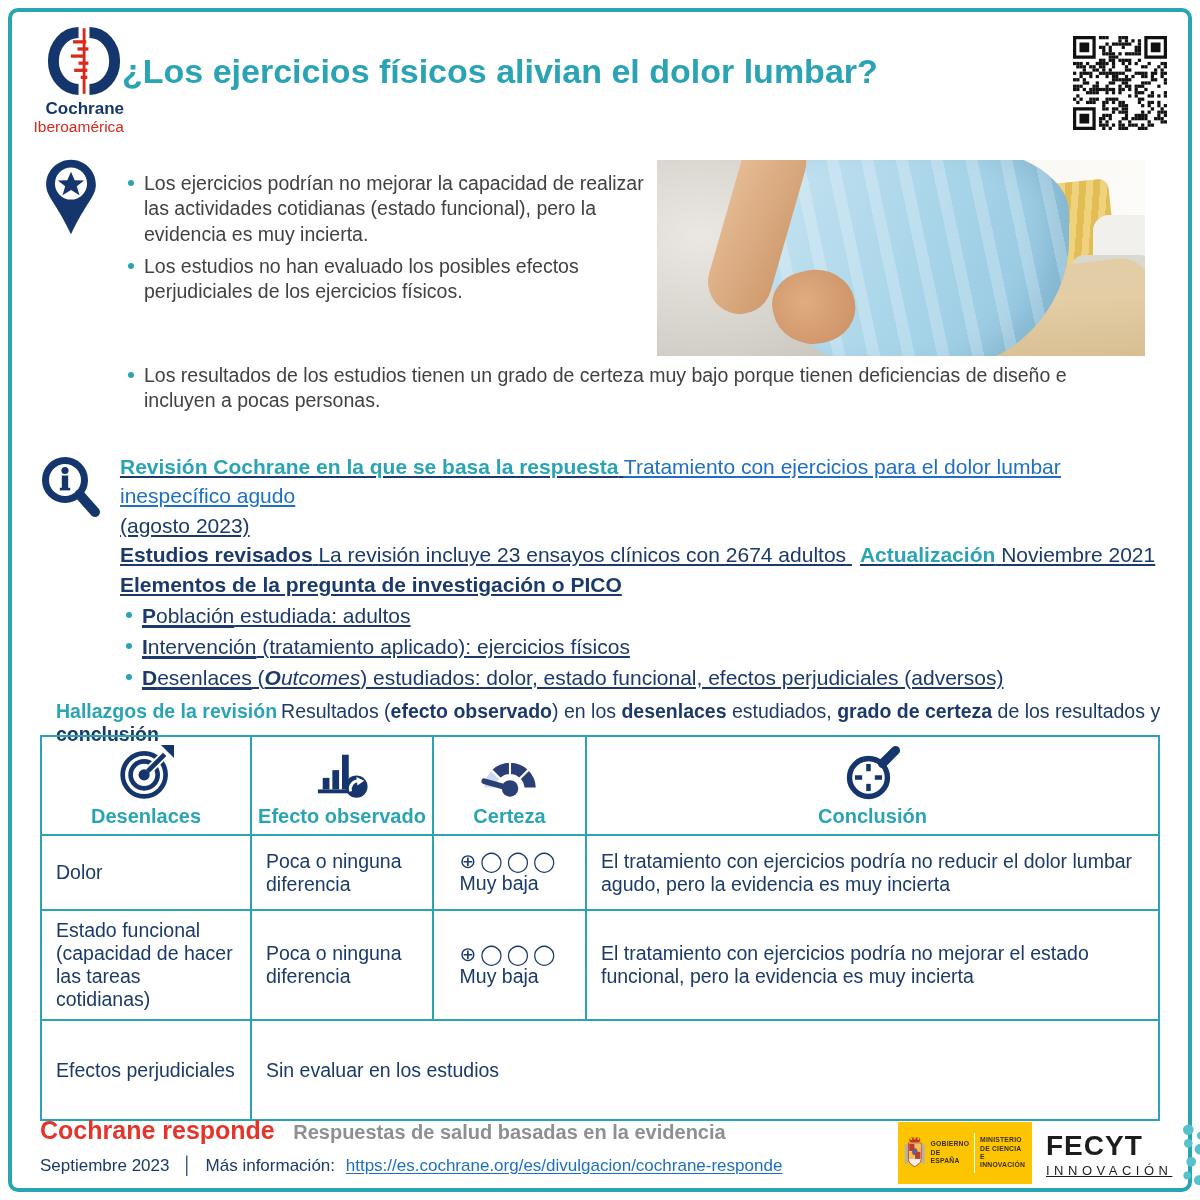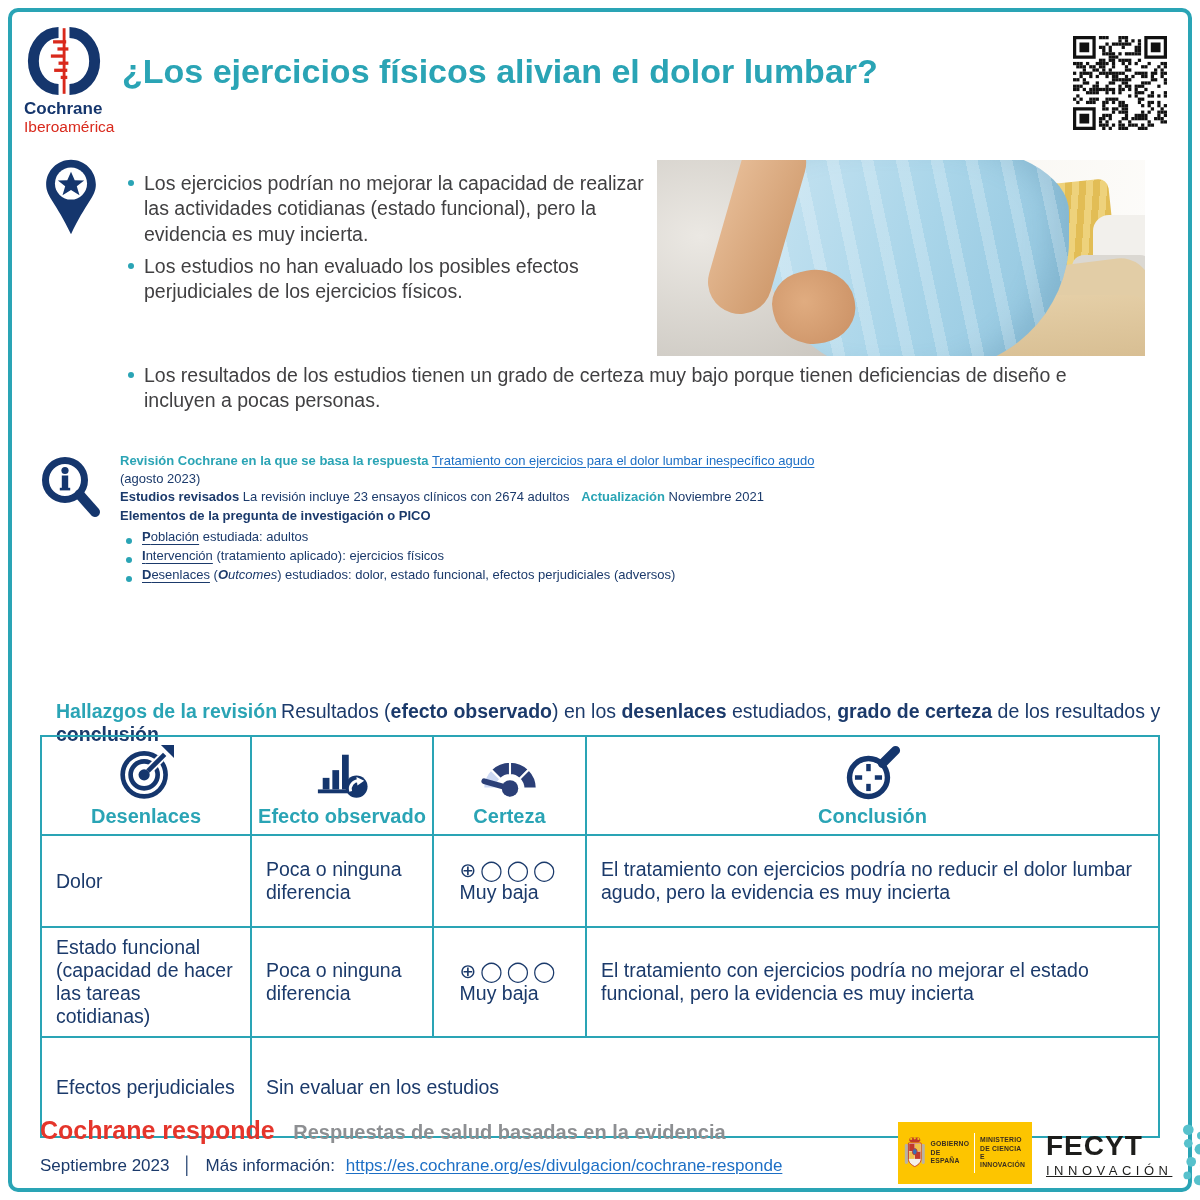--- a/index.html
+++ b/index.html
@@ -6,21 +6,21 @@
     --teal:#2aa4b5; --navy:#1b3a6b; --navy2:#15366d; --red:#e5352b;
     --link:#1d6fc5; --gray:#414042; --tagline:#8d8f92; --gaugelight:#cdd9f4;
   }
   *{box-sizing:border-box;}
   html,body{margin:0;padding:0;}
   body{width:1200px;height:1200px;position:relative;background:#fff;
        font-family:"Liberation Sans",sans-serif;color:var(--navy);overflow:hidden;}
   .frame{position:absolute;inset:8px;border:4px solid var(--teal);border-radius:10px;pointer-events:none;}
 
   
-  .brand{position:absolute;left:24px;top:26px;width:100px;text-align:left;}
+  .brand{position:absolute;left:24px;top:26px;width:100px;text-align:right;}
   .brand .b1{font-size:17px;font-weight:700;color:var(--navy2);line-height:1.05;}
   .brand .b2{font-size:15.5px;font-weight:400;color:#d9291c;line-height:1.1;}
   .page-title{position:absolute;left:122px;top:52px;width:900px;font-size:34px;font-weight:600;color:var(--teal);}
   .qr{position:absolute;left:1073px;top:36px;width:94px;height:94px;}
 
   
   .icon-pin{position:absolute;left:42px;top:157px;}
   .key-text{position:absolute;left:120px;top:159px;width:542px;}
   .key-text p{margin:0;font-size:20px;font-weight:700;line-height:1.33;}
   .t-teal{color:var(--teal);margin-right:5px;}
@@ -52,21 +52,21 @@
     box-shadow:inset -20px 0 26px rgba(90,140,170,.28);}
   .ph-shirt::after{content:"";position:absolute;inset:0;border-radius:inherit;
     background:repeating-linear-gradient(78deg,rgba(255,255,255,.22) 0 12px,rgba(255,255,255,0) 12px 34px);}
   .ph-arm{left:94px;top:-28px;width:64px;height:188px;border-radius:36px;transform:rotate(16deg);
     transform-origin:top center;background:linear-gradient(100deg,#e7bd97,#cf9a6d);}
   .ph-hand{left:116px;top:110px;width:82px;height:74px;border-radius:42% 50% 46% 52%;
     transform:rotate(-12deg);background:radial-gradient(circle at 40% 40%,#e0ac80,#c98f63);}
 
   
   .icon-info{position:absolute;left:40px;top:453px;}
-  .review-text{position:absolute;left:120px;top:452px;width:1050px;font-size:13px;line-height:1.4;color:var(--navy);}
+  .review-text{position:absolute;left:120px;top:452px;width:1050px;font-size:21px;line-height:1.4;color:var(--navy);text-decoration:underline;}
   .review-text .h{font-weight:700;color:var(--teal);}
   .review-text a{color:var(--link);text-decoration:underline;text-underline-offset:2px;cursor:pointer;}
   .b{font-weight:700;}
   ul.pico{list-style:none;margin:2px 0 0 0;padding:0;}
   ul.pico li{position:relative;padding-left:22px;line-height:1.47;}
   ul.pico li::before{content:"";position:absolute;left:6px;top:11px;width:6px;height:6px;border-radius:50%;background:var(--teal);}
   .u{text-decoration:underline;text-underline-offset:2.5px;}
   .it{font-style:italic;}
 
   
@@ -547,21 +547,21 @@
             <line x1="11" y1="36" x2="19" y2="36"></line>
                 <line x1="33" y1="36" x2="41" y2="36"></line>
           </g>
         </svg>
           </div>
         <div class="col-label">Conclusión</div>
       </th>
     </tr>
   </thead>
   <tbody>
-    <tr style="height:92px;">
+    <tr style="height:75px;">
       <td>Dolor</td>
       <td>Poca o ninguna diferencia</td>
       <td>
         <div class="cert">
             <div class="inner">
           <div class="sym">⊕◯◯◯</div>
           <div class="lab">Muy baja</div>
         </div>
           </div>
       </td>

